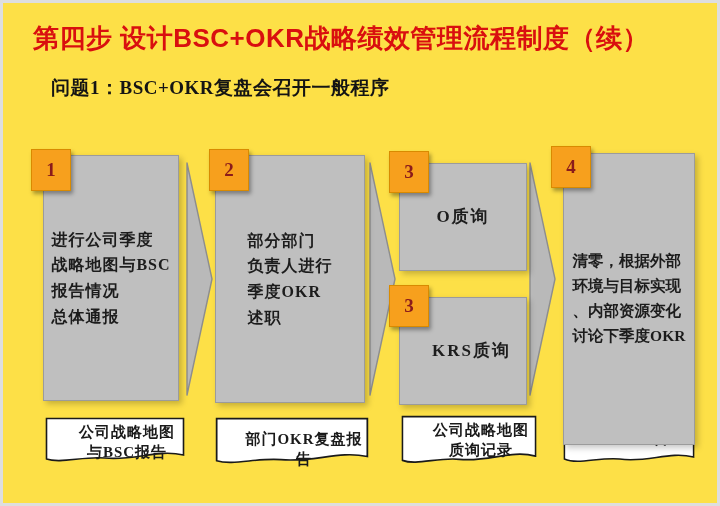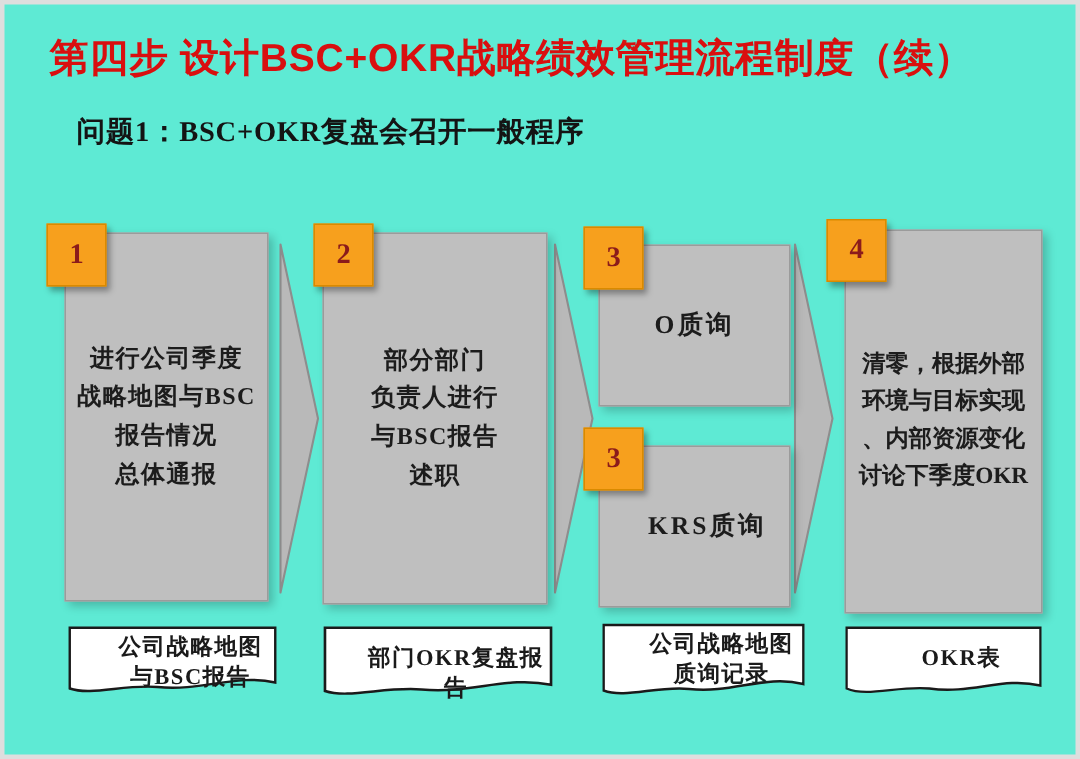--- a/index.html
+++ b/index.html
@@ -1,18 +1,18 @@
 <!DOCTYPE html>
 <html><head>
 <meta charset="utf-8">
 <style>
   html,body{margin:0;padding:0;background:#fff;}
   .slide{
     position:relative;width:720px;height:506px;box-sizing:border-box;
-    background:#5eead4;border:3px solid #dedede;overflow:hidden;
+    background:#fde047;border:3px solid #dedede;overflow:hidden;
     font-family:"Liberation Serif", serif;
   }
   .title{
     position:absolute;left:30px;top:18px;margin:0;
     font-family:"Liberation Sans", sans-serif;
     font-size:26px;font-weight:bold;color:#d90f0f;letter-spacing:0.5px;
     white-space:nowrap;
   }
   .subtitle{
     position:absolute;left:48px;top:72px;margin:0;
@@ -22,21 +22,21 @@
   .badge{
     position:absolute;width:40px;height:42px;z-index:3;
     background:#f7a01d;border:1px solid #d98a00;box-sizing:border-box;
     box-shadow:2px 3px 4px rgba(0,0,0,0.35);
     display:flex;align-items:center;justify-content:center;
     font-size:19px;font-weight:bold;color:#8b1b1b;
   }
   .graybox{
     position:absolute;z-index:1;background:#bfbfbf;border:1px solid #9b9b9b;
     box-sizing:border-box;box-shadow:3px 3px 6px rgba(0,0,0,0.22);
-    display:flex;align-items:center;justify-content:center;text-align:center;
+    display:flex;align-items:center;justify-content:center;text-align:left;
     font-size:16px;font-weight:600;color:#1c1c1c;line-height:1.6;
     letter-spacing:1px;white-space:pre-line;
   }
   .graybox.small{font-size:17px;letter-spacing:2px;}
   .arrow{position:absolute;z-index:0;}
   .doc{position:absolute;}
   .doc svg{position:absolute;left:0;top:0;width:100%;height:100%;}
   .doc-text{
     position:absolute;left:0;top:0;width:100%;height:100%;box-sizing:border-box;
     padding-top:5px;display:flex;flex-direction:column;align-items:center;
@@ -73,21 +73,21 @@
     <svg width="28" height="236" viewBox="0 0 28 236">
       <polygon points="1,2 26,118 1,234" fill="#b9b9b9" stroke="#8d8d8d" stroke-width="1.4" stroke-linejoin="round"></polygon>
     </svg>
   </div>
 
   <div class="badge" style="left:206px;top:146px;">
     <span>2</span>
   </div>
   <div class="graybox" style="left:212px;top:152px;width:150px;height:248px;">部分部门
 负责人进行
-与BSC报告
+季度OKR
 述职</div>
   <div class="doc" style="left:212px;top:414px;width:154px;height:52px;">
     <svg viewBox="0 0 140 50" preserveAspectRatio="none">
       <path d="M1.5,1.5 L138.5,1.5 L138.5,38 C112,32 90,44 60,41 C38,39 16,47 1.5,42 Z" fill="#ffffff" stroke="#1a1a1a" stroke-width="1.6"></path>
     </svg>
     <div class="doc-text" style="padding-top:12px;">
       <span>部门OKR复盘报告</span>
       <span></span>
     </div>
   </div>
@@ -120,21 +120,21 @@
 
   <div class="arrow" style="left:526px;top:158px;width:28px;height:236px;">
     <svg width="28" height="236" viewBox="0 0 28 236">
       <polygon points="1,2 26,118 1,234" fill="#b9b9b9" stroke="#8d8d8d" stroke-width="1.4" stroke-linejoin="round"></polygon>
     </svg>
   </div>
 
   <div class="badge" style="left:548px;top:143px;">
     <span>4</span>
   </div>
-  <div class="graybox" style="left:560px;top:150px;width:132px;height:256px;font-size:15.5px;letter-spacing:0;">清零，根据外部
+  <div class="graybox" style="left:560px;top:150px;width:132px;height:292px;font-size:15.5px;letter-spacing:0;">清零，根据外部
 环境与目标实现
 、内部资源变化
 讨论下季度OKR</div>
   <div class="doc" style="left:560px;top:414px;width:132px;height:50px;">
     <svg viewBox="0 0 140 50" preserveAspectRatio="none">
       <path d="M1.5,1.5 L138.5,1.5 L138.5,40 C112,34 90,46 60,42 C38,40 16,48 1.5,42 Z" fill="#ffffff" stroke="#1a1a1a" stroke-width="1.6"></path>
     </svg>
     <div class="doc-text" style="padding-top:12px;">
       <span>OKR表</span>
       <span></span>

